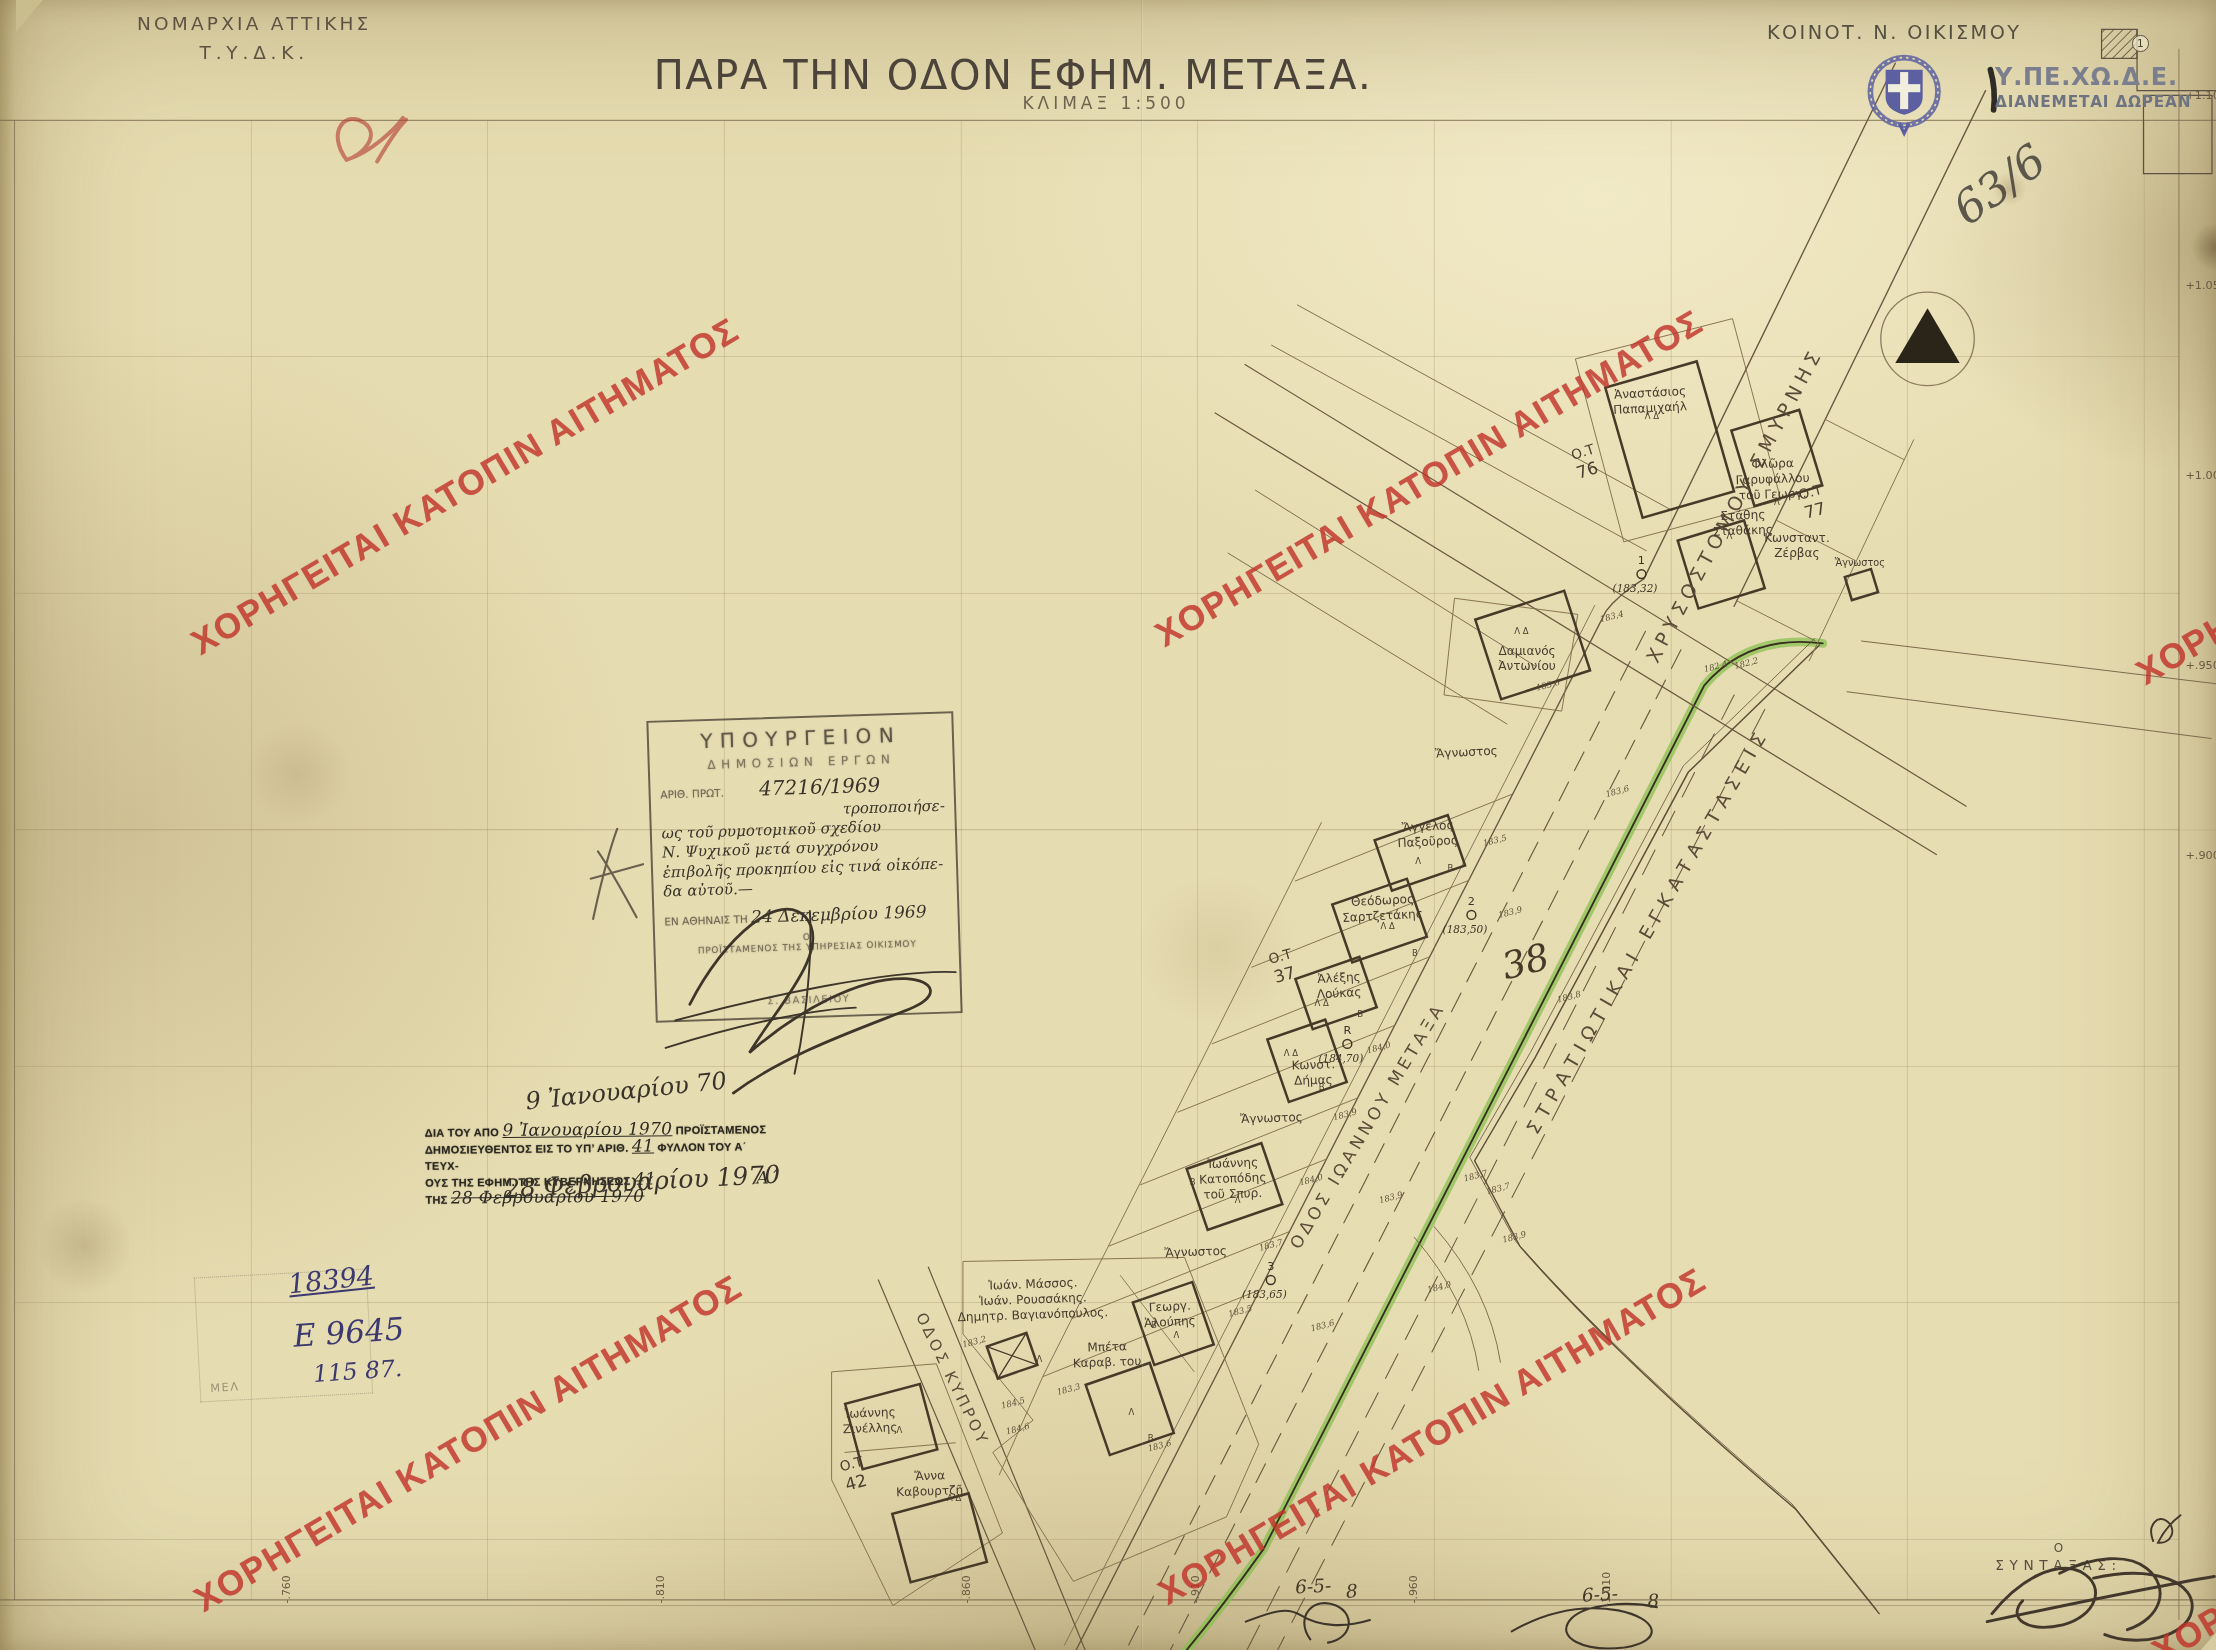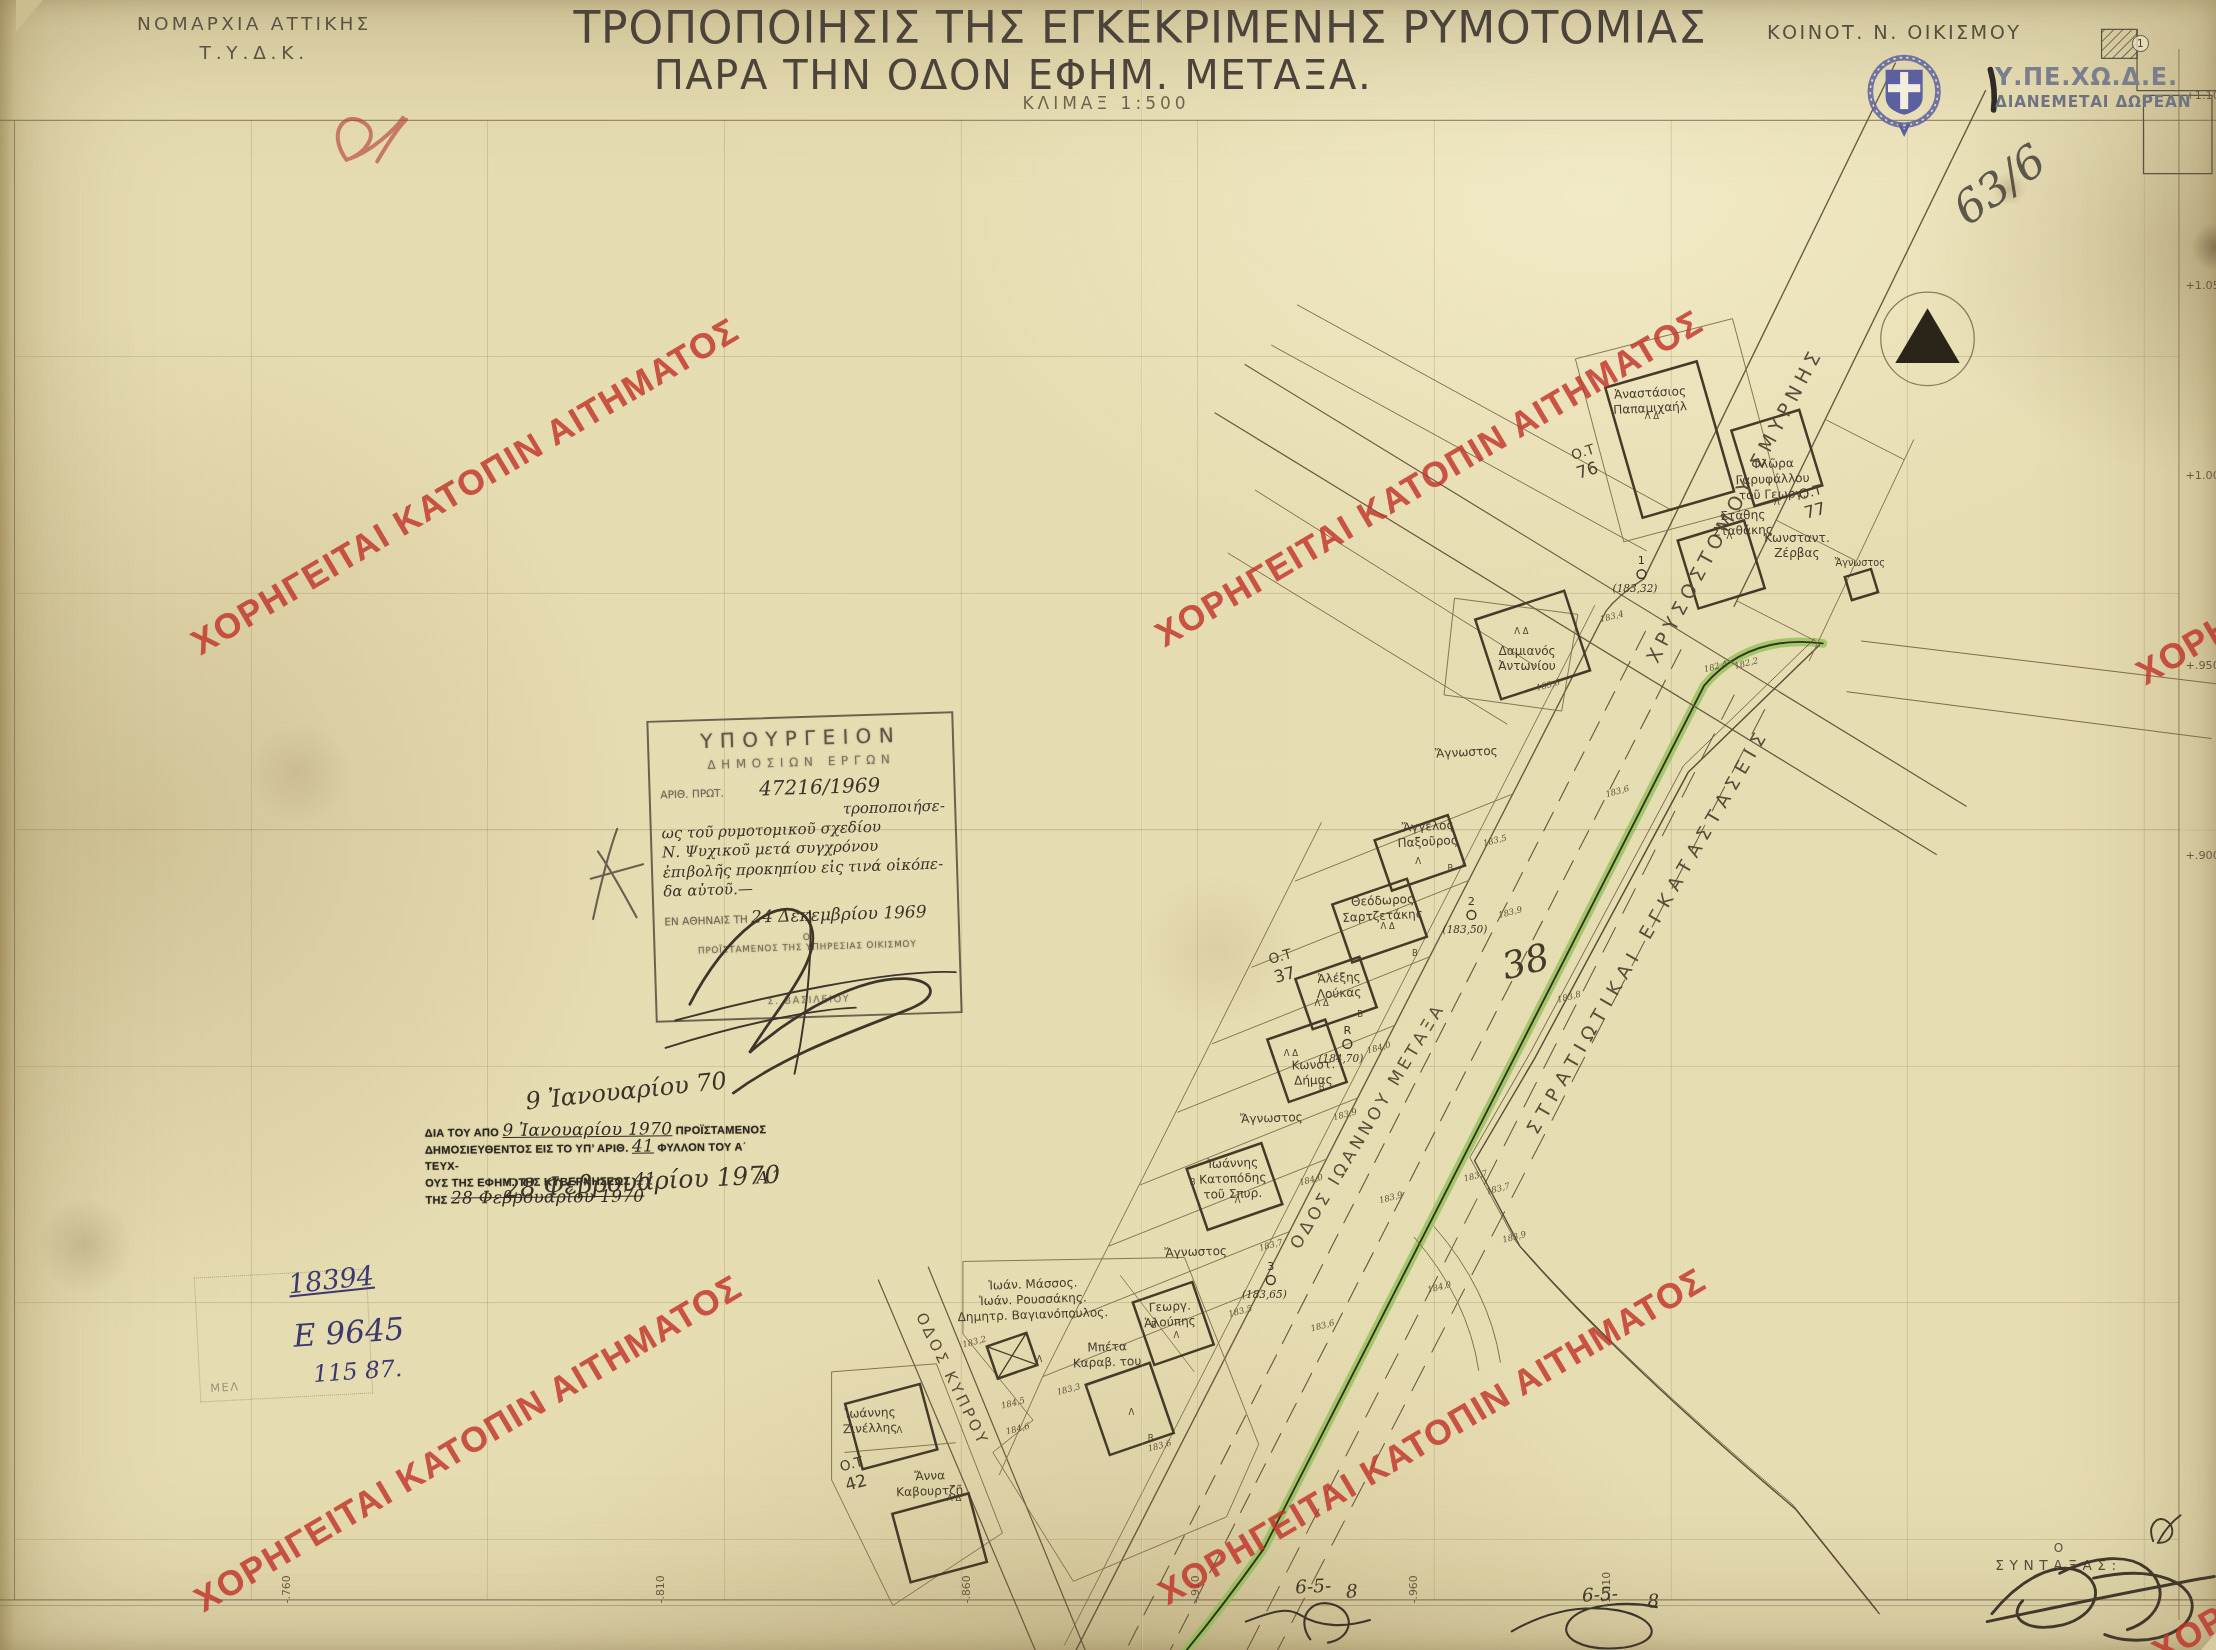--- a/index.html
+++ b/index.html
@@ -325,21 +325,20 @@
         <text x="2052" y="1994" text-anchor="middle" fill="#443a28" font-size="23" transform="rotate(-3 2052 1994)" font-style="italic" font-family="DejaVu Serif, serif">8</text>
       </g>
   </svg>
 
   <div class="overlay">
     <div class="abs agency">
       <div>ΝΟΜΑΡΧΙΑ ΑΤΤΙΚΗΣ</div>
       <div class="l2">Τ.Υ.Δ.Κ.</div>
     </div>
 
-    <div class="abs title1">ΤΡΟΠΟΠΟΙΗΣΙΣ ΤΗΣ ΕΓΚΕΚΡΙΜΕΝΗΣ ΡΥΜΟΤΟΜΙΑΣ</div>
     <div class="abs title2">ΠΑΡΑ ΤΗΝ ΟΔΟΝ ΕΦΗΜ. ΜΕΤΑΞΑ.</div>
     <div class="abs scalelbl">ΚΛΙΜΑΞ 1:500</div>
     <div class="abs community">ΚΟΙΝΟΤ. Ν. ΟΙΚΙΣΜΟΥ</div>
 
     <div class="abs brand">
       <div class="org">Υ.ΠΕ.ΧΩ.Δ.Ε.</div>
       <div class="tag">ΔΙΑΝΕΜΕΤΑΙ ΔΩΡΕΑΝ</div>
     </div>
 
     <div class="abs cornernum">1</div>

